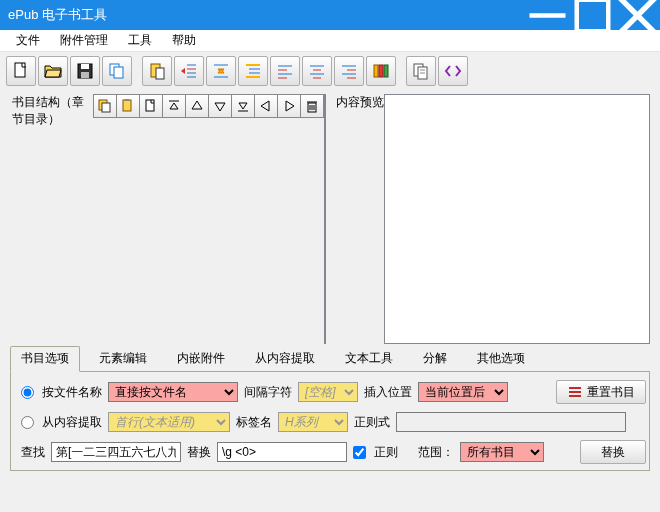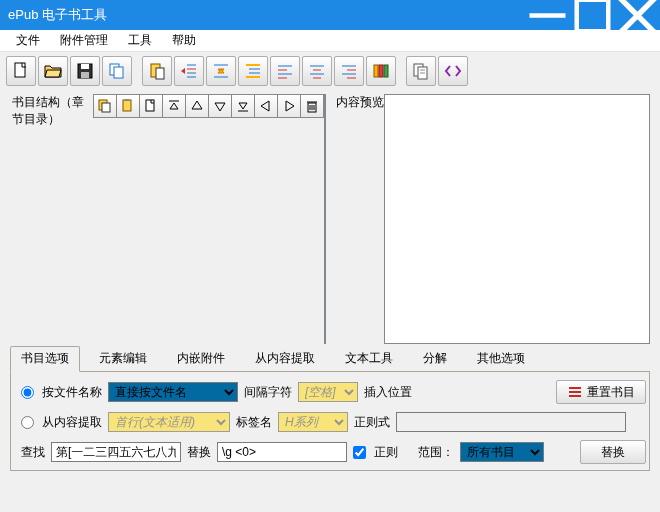--- a/index.html
+++ b/index.html
@@ -29,21 +29,21 @@
 .tabbar { display: flex; border-bottom: 1px solid #aca899; }
 .tab { padding: 3px 10px 4px 10px; background: #f0f0f0; cursor: pointer; border: 1px solid transparent; border-bottom: none; margin-right: 8px; }
 .tab.active { background: #f0f0f0; border: 1px solid #aca899; border-bottom: 1px solid #f0f0f0; margin-bottom: -1px; position: relative; border-radius: 2px 2px 0 0; }
 
 .opt-panel { border: 1px solid #aca899; border-top: none; padding: 8px 3px 6px 10px; background: #f0f0f0; }
 .row { display: flex; align-items: center; gap: 6px; margin-bottom: 8px; }
 .row:last-child { margin-bottom: 0; align-items: center; }
 input[type=radio] { margin: 0 2px 0 0; }
 input[type=checkbox] { margin: 0 2px 0 0; }
 label { white-space: nowrap; }
-select { border: 1px solid #7a7a7a; background: #0369a1; height: 20px; font-size: 12px; padding: 0 2px; }
+select { border: 1px solid #7a7a7a; background: #fca5a5; height: 20px; font-size: 12px; padding: 0 2px; }
 select:disabled { background: #fde047; color: #6d6d6d; font-style: italic; }
 input[type=text] { border: 1px solid #7a7a7a; height: 20px; padding: 0 4px; font-size: 12px; }
 .btn { border: 1px solid #adadad; background: linear-gradient(#fff,#e1e1e1); height: 24px; padding: 0 10px; cursor: pointer; display: inline-flex; align-items: center; gap: 4px; border-radius: 2px; }
 </style>
 </head>
 <body>
 
 <div class="titlebar">
   <span class="title">ePub 电子书工具</span>
   <div class="winbtn">
@@ -262,20 +262,21 @@
   </div>
   <div class="opt-panel">
 
     <div class="row">
       <input type="radio" name="src" checked="" style="">
       <label>按文件名称</label>
       <select style="width:130px"><option>直接按文件名</option></select>
       <label>间隔字符</label>
       <select style="width:60px" disabled=""><option>[空格]</option></select>
       <label>插入位置</label>
+      <select style="width:90px"><option>当前位置后</option></select>
       <div style="flex:1"></div>
       <button class="btn">
         <svg width="16" height="14" viewBox="0 0 16 14">
             <line x1="2" y1="3" x2="14" y2="3" stroke="#c62828" stroke-width="2"></line>
             <line x1="2" y1="7" x2="14" y2="7" stroke="#c62828" stroke-width="2"></line>
             <line x1="2" y1="11" x2="14" y2="11" stroke="#c62828" stroke-width="2"></line>
           </svg>
         <span>重置书目</span>
       </button>
     </div>

